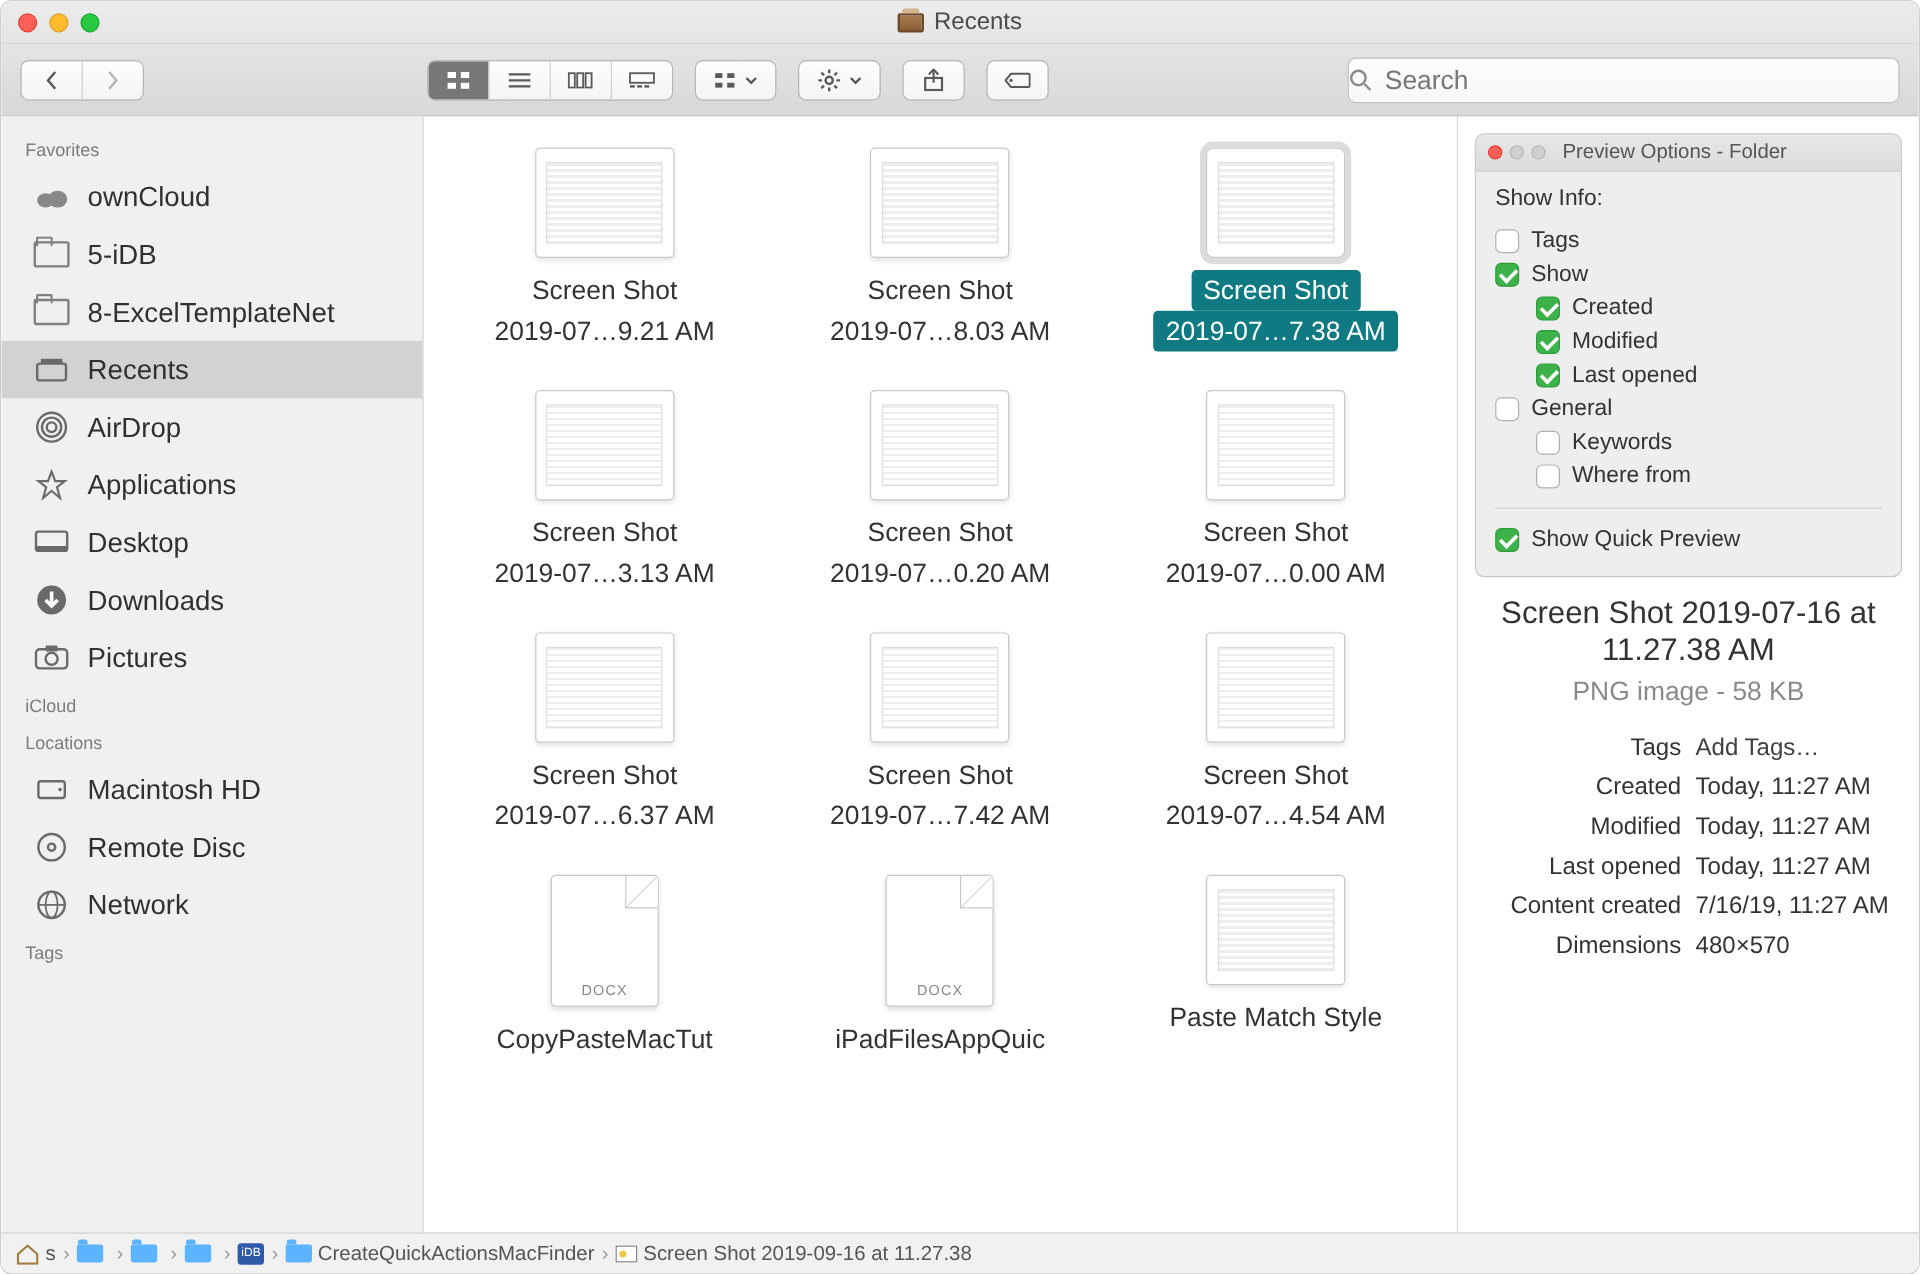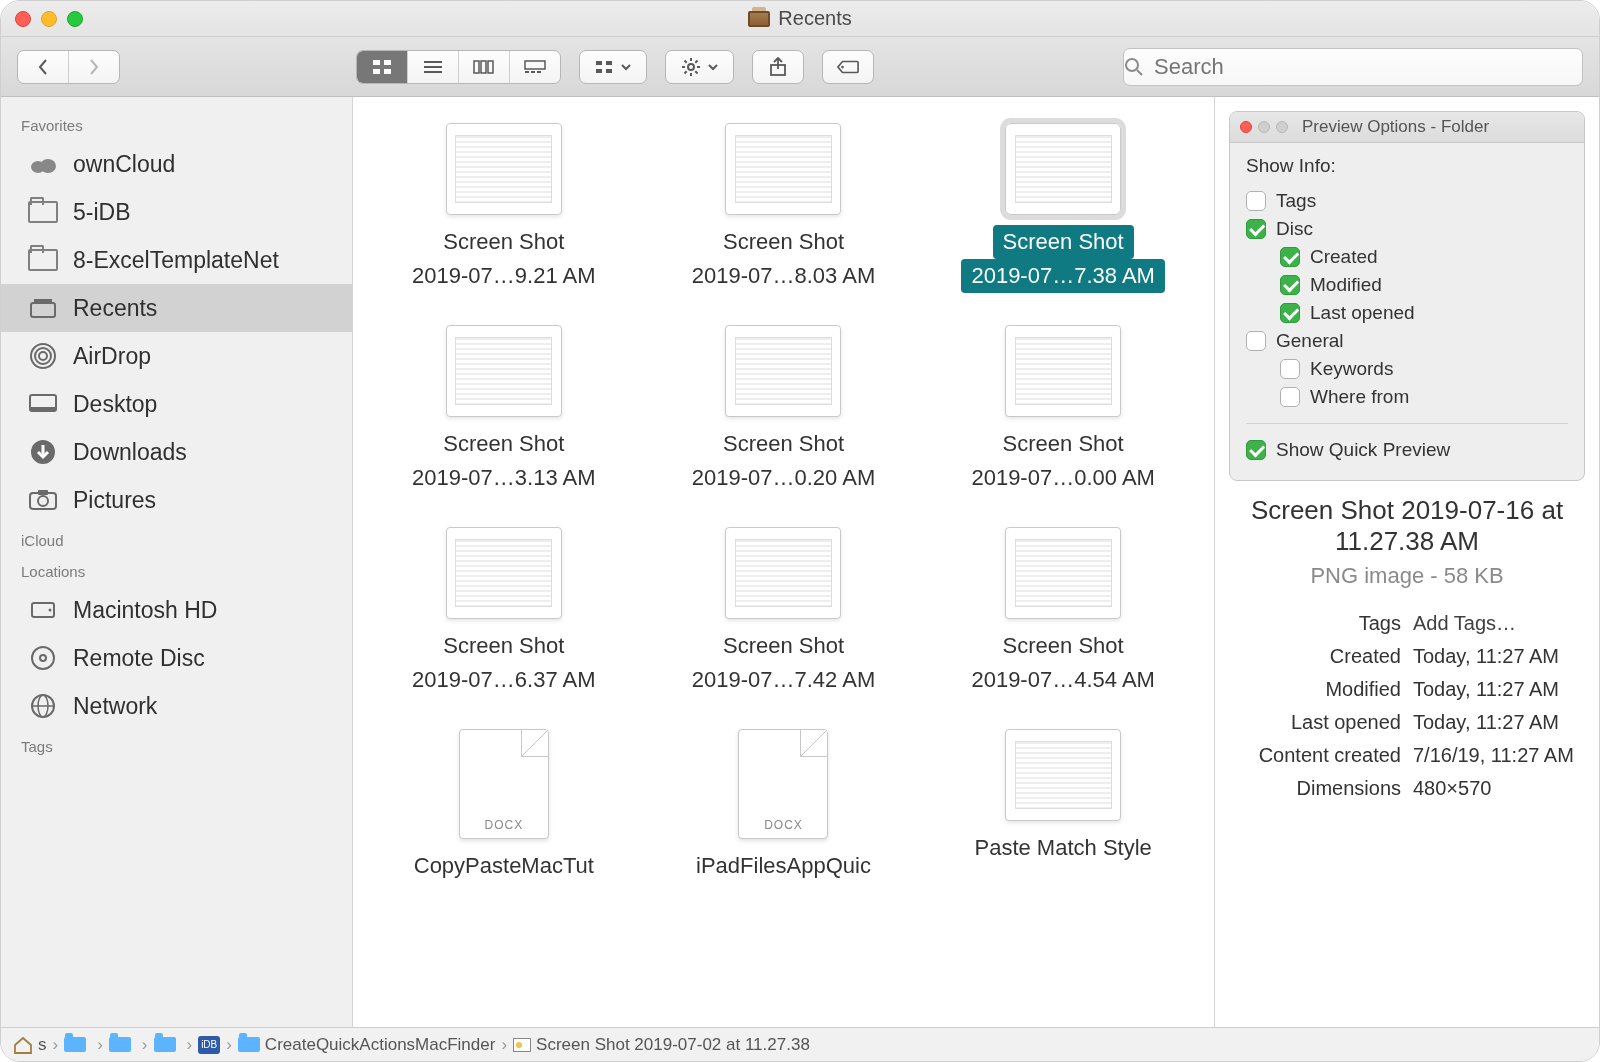--- a/index.html
+++ b/index.html
@@ -5,21 +5,21 @@
 * { margin: 0; padding: 0; box-sizing: border-box; }
 body {
   font-family: -apple-system, "Helvetica Neue", Arial, sans-serif;
   background: #fff;
   width: 1600px; height: 1062px;
   overflow: hidden;
   color: #333;
   font-size: 16px;
   transform-origin: top left;
 }
-.window { width: 100%; height: 100%; display: flex; flex-direction: column; border: 1px solid #cfcfcf; border-radius: 20px; overflow: hidden; }
+.window { width: 100%; height: 100%; display: flex; flex-direction: column; border: 1px solid #cfcfcf; border-radius: 10px; overflow: hidden; }
 
 
 .titlebar {
   height: 36px;
   background: linear-gradient(#ececec,#e4e4e4);
   border-bottom: 1px solid #cfcfcf;
   display:flex; align-items:center; justify-content:center;
   position: relative;
 }
 .traffic-lights { position:absolute; left:14px; top:10px; display:flex; gap:10px; }
@@ -313,20 +313,28 @@
     </div>
     <div class="sb-item">
       <span class="ic">
             <svg width="28" height="28" viewBox="0 0 28 28">
               <circle cx="14" cy="14" r="4" fill="none" stroke="#6a6a6a" stroke-width="2"></circle>
               <circle cx="14" cy="14" r="8" fill="none" stroke="#6a6a6a" stroke-width="2"></circle>
               <circle cx="14" cy="14" r="12" fill="none" stroke="#6a6a6a" stroke-width="2"></circle>
             </svg>
           </span>
       <span>AirDrop</span>
+    </div>
+    <div class="sb-item">
+      <span class="ic">
+            <svg width="28" height="26" viewBox="0 0 28 26">
+              <path d="M14 2 L17 10 H25 L18.5 15 L21 24 L14 18 L7 24 L9.5 15 L3 10 H11 Z" fill="none" stroke="#6a6a6a" stroke-width="1.8"></path>
+            </svg>
+          </span>
+      <span>Applications</span>
     </div>
     <div class="sb-item">
       <span class="ic">
             <svg width="30" height="22" viewBox="0 0 30 22">
               <rect x="2" y="2" width="26" height="16" rx="2" fill="none" stroke="#6a6a6a" stroke-width="2"></rect>
               <rect x="2" y="14" width="26" height="4" fill="#6a6a6a"></rect>
             </svg>
           </span>
       <span>Desktop</span>
     </div>
@@ -479,21 +487,21 @@
         <span>Preview Options - Folder</span>
       </div>
       <div class="panel-body">
         <div class="ph">Show Info:</div>
         <div class="chk-row">
               <span class="chk"></span>
               <span>Tags</span>
             </div>
         <div class="chk-row">
               <span class="chk on"></span>
-              <span>Disc</span>
+              <span>Show</span>
             </div>
         <div class="chk-row indent">
               <span class="chk on"></span>
               <span>Created</span>
             </div>
         <div class="chk-row indent">
               <span class="chk on"></span>
               <span>Modified</span>
             </div>
         <div class="chk-row indent">
@@ -577,17 +585,17 @@
         <span style="width:22px;height:18px;background:#2f5aa8;color:#fff;border-radius:3px;display:flex;align-items:center;justify-content:center;font-size:10px;">iDB</span>
       </span>
       <span class="sep">›</span>
   <span class="crumb">
         <span class="folder-mini"></span>
         <span>CreateQuickActionsMacFinder</span>
       </span>
       <span class="sep">›</span>
   <span class="crumb">
         <span class="png-mini"></span>
-        <span>Screen Shot 2019-07-02 at 11.27.38</span>
+        <span>Screen Shot 2019-09-16 at 11.27.38</span>
       </span>
 </div>
 
 </div>
 
 </body></html>

